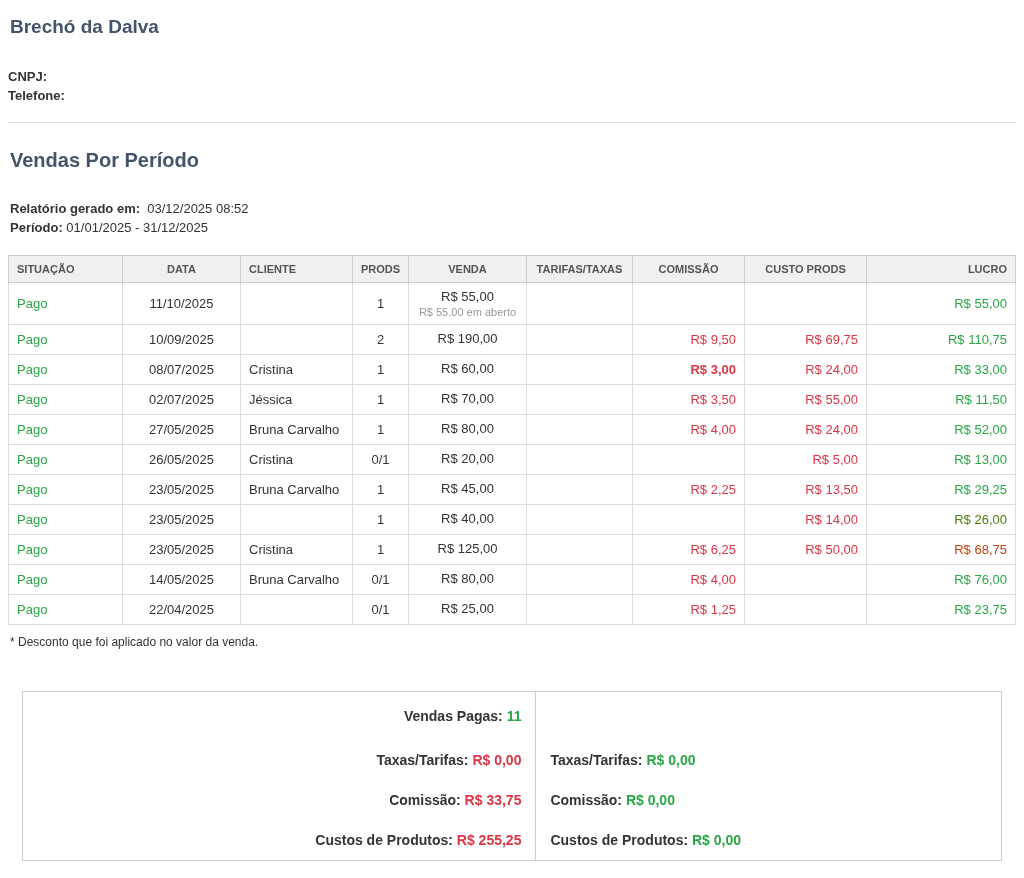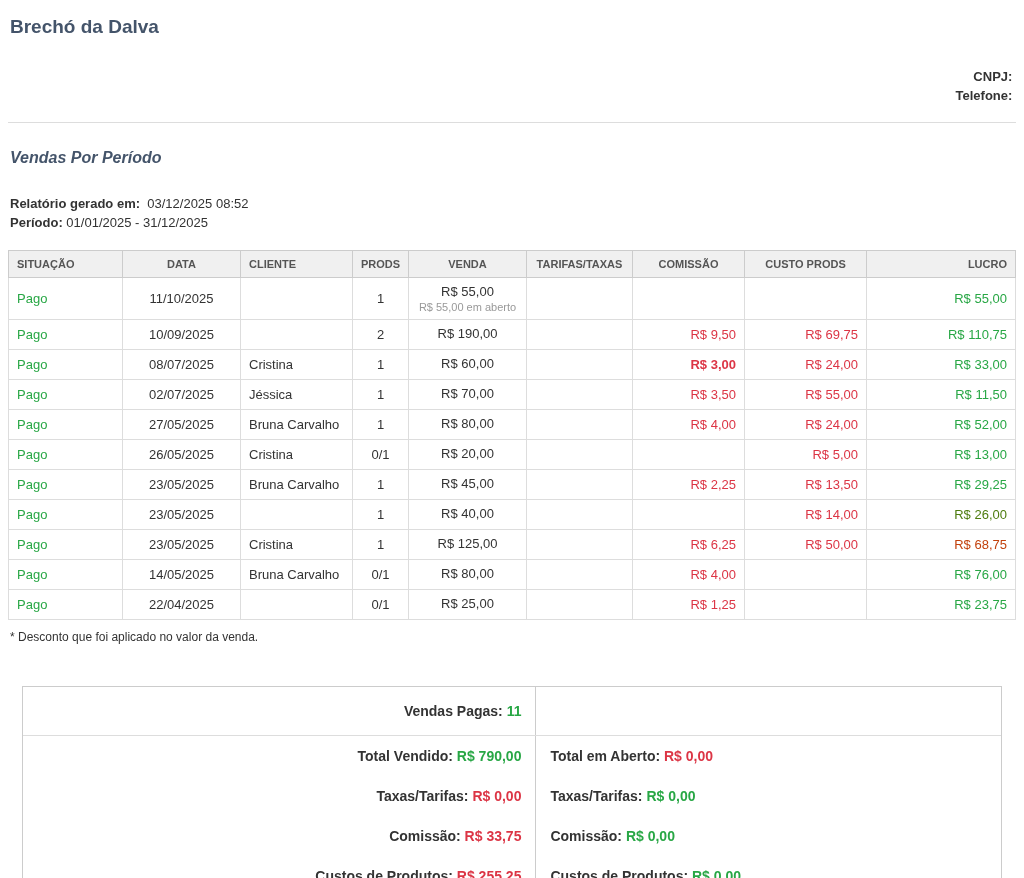--- a/index.html
+++ b/index.html
@@ -9,29 +9,28 @@
     font-family: "Liberation Sans", sans-serif;
     color: #333333;
   }
   .page { padding: 12px 8px 20px 8px; }
 
   .business-name {
     font-size: 19px;
     font-weight: bold;
     margin: 4px 0 30px 2px;
   }
-  .contact-block { margin-left: 20px; font-size: 13px; font-weight: bold; line-height: 1.45; text-align: right; }
+  .contact-block { margin-left: 0; font-size: 13px; font-weight: bold; line-height: 1.45; }
   .contact-line { white-space: pre; }
   .top-divider { border: none; border-top: 1px solid #dddddd; margin: 16px 0 26px 0; }
 
   .report-title {
-    font-size: 16px;
+    font-size: 20px;
     font-weight: bold;
     margin: 6px 0 28px 2px;
-    font-style: italic;
   }
   .meta-block { margin-left: 2px; font-size: 13px; line-height: 1.45; }
   .meta-label { font-weight: bold; }
 
   table.sales {
     width: 1008px;
     border-collapse: collapse;
     table-layout: fixed;
     margin-top: 18px;
   }
@@ -290,28 +289,20 @@
   </table>
 
   <div class="footnote">* Desconto que foi aplicado no valor da venda.</div>
 
   <div class="summary-box">
       <div class="sum-row pad-extra">
     <div class="sum-left">
       <span>Vendas Pagas: </span><span style="color: rgb(40, 167, 69);">11</span>
     </div>
   </div>
-      <div class="sum-row sep">
-    <div class="sum-left">
-      <span>Total Vendido: </span><span style="color: rgb(40, 167, 69);">R$ 790,00</span>
-    </div>
-    <div class="sum-right">
-      <span>Total em Aberto: </span><span style="color: rgb(220, 53, 69);">R$ 0,00</span>
-    </div>
-  </div>
       <div class="sum-row">
     <div class="sum-left">
       <span>Taxas/Tarifas: </span><span style="color: rgb(220, 53, 69);">R$ 0,00</span>
     </div>
     <div class="sum-right">
       <span>Taxas/Tarifas: </span><span style="color: rgb(40, 167, 69);">R$ 0,00</span>
     </div>
   </div>
       <div class="sum-row">
     <div class="sum-left">

